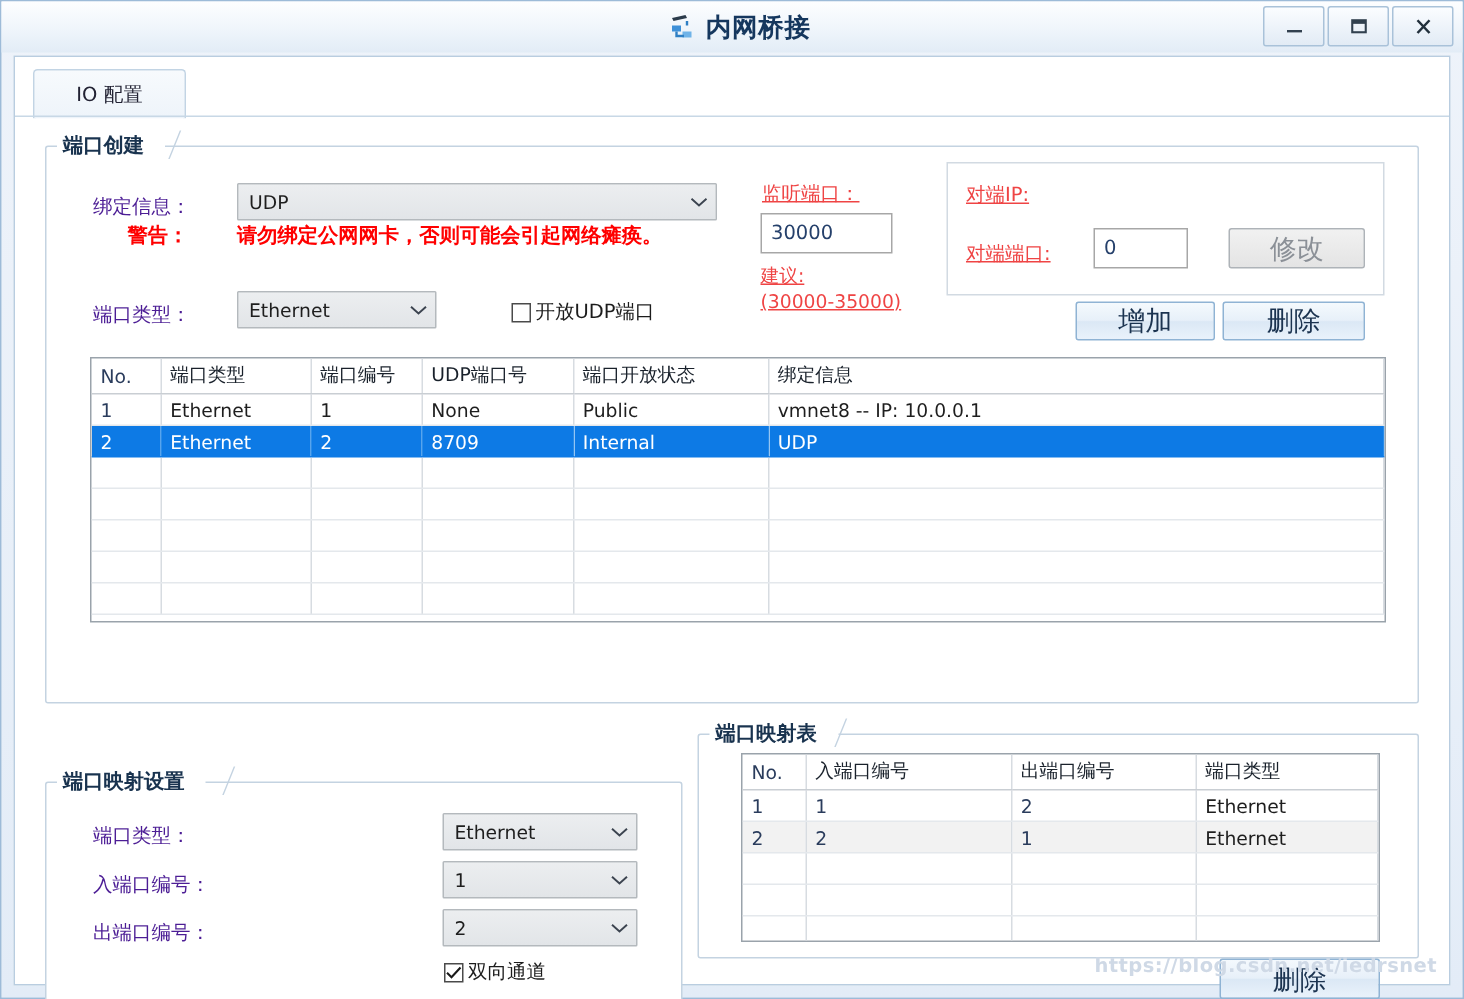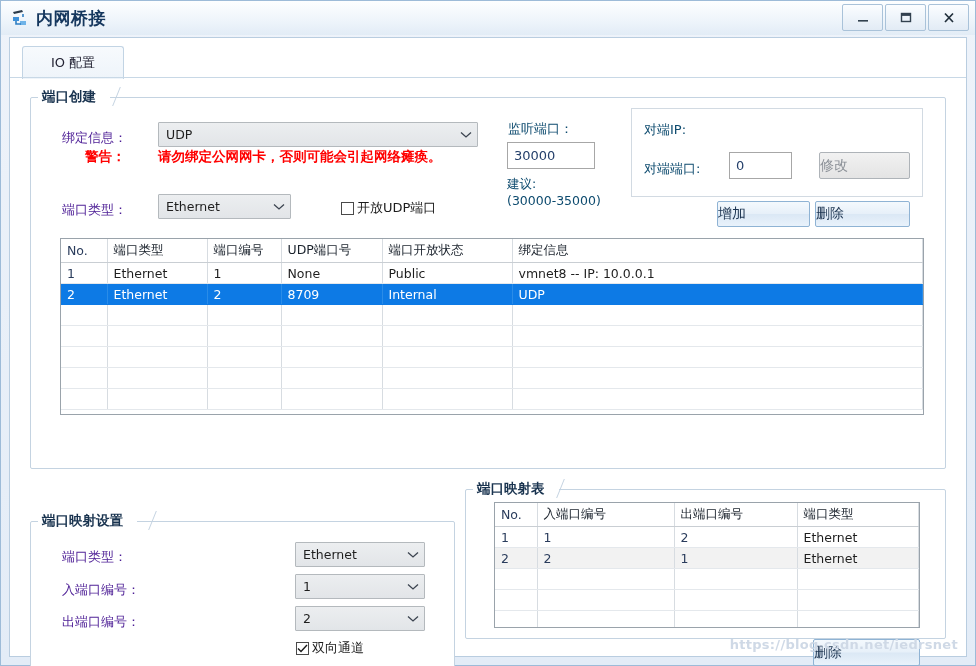--- a/index.html
+++ b/index.html
@@ -13,21 +13,21 @@
   .window{
     position:absolute;left:0;top:0;width:976px;height:666px;
     background:linear-gradient(180deg,#eef3fa 0%,#e3ecf7 100%);
     border:1px solid #9dbbd8;
     box-sizing:border-box;
   }
   
   .titlebar{
     position:absolute;left:0;top:0;width:974px;height:34px;
     background:linear-gradient(180deg,#fdfeff 0%,#eff5fb 55%,#e2ecf6 100%);
-    display:flex;align-items:center;
+    display:flex;align-items:center;justify-content:center;
   }
   .title-icon{margin-left:9px;margin-right:6px;width:20px;height:20px;display:block;}
   .title-text{
     font-size:17px;font-weight:bold;color:#15375e;
     letter-spacing:.5px;
   }
   .win-btns{position:absolute;right:6px;top:3px;display:flex;}
   .win-btn{
     width:39px;height:25px;margin-left:2px;
     background:linear-gradient(180deg,#fbfdff 0%,#eef4fa 50%,#e2ebf5 100%);
@@ -67,21 +67,21 @@
     font-size:13.5px;font-weight:bold;color:#19334f;
     display:flex;align-items:center;
   }
   .gslash{
     position:absolute;top:1px;z-index:4;width:22px;height:19px;
     border-left:1px solid #c4d3e1;
     transform:skewX(-22deg);
   }
   
   .lbl{position:absolute;font-size:13px;color:#4c1d95;white-space:nowrap;}
-  .lbl.dim{color:#0c4a6e;}
+  .lbl.dim{color:#ef4444;text-decoration:underline;}
   .combo{
     position:absolute;box-sizing:border-box;height:25px;
     background:linear-gradient(180deg,#eceef0 0%,#e2e5e8 100%);
     border:1px solid #b4b9bd;border-radius:1px;
     display:flex;align-items:center;
     font-size:12.5px;color:#1e1e1e;padding-left:7px;
   }
   .combo .cv{flex:1;overflow:hidden;white-space:nowrap;}
   .combo .carat{width:22px;display:flex;align-items:center;justify-content:center;}
   .combo .carat svg{display:block;}
@@ -97,22 +97,22 @@
     display:flex;align-items:center;justify-content:center;
     font-size:13px;color:#6b7480;letter-spacing:3px;
   }
   .warn{
     position:absolute;font-size:13.5px;font-weight:bold;color:#ff0000;white-space:nowrap;
   }
   .btn{
     position:absolute;box-sizing:border-box;
     background:linear-gradient(180deg,#f4f9fd 0%,#e7f0f9 48%,#dbe8f5 52%,#e9f2fb 100%);
     border:1px solid #8fb3d4;border-radius:2px;
-    display:flex;align-items:center;justify-content:flex-start;
-    font-size:14px;color:#1b3350;
+    display:flex;align-items:center;justify-content:center;
+    font-size:18px;color:#1b3350;
   }
   .btn.grey{
     background:linear-gradient(180deg,#f1f1f1 0%,#e4e4e4 100%);
     border:1px solid #aeb3b8;color:#8b9097;
   }
   .chk{position:absolute;display:flex;align-items:center;font-size:13px;color:#1c1c1c;}
   .chkbox{
     width:13px;height:13px;box-sizing:border-box;margin-right:3px;
     border:1px solid #4a4a4a;background:#fff;
     display:flex;align-items:center;justify-content:center;

